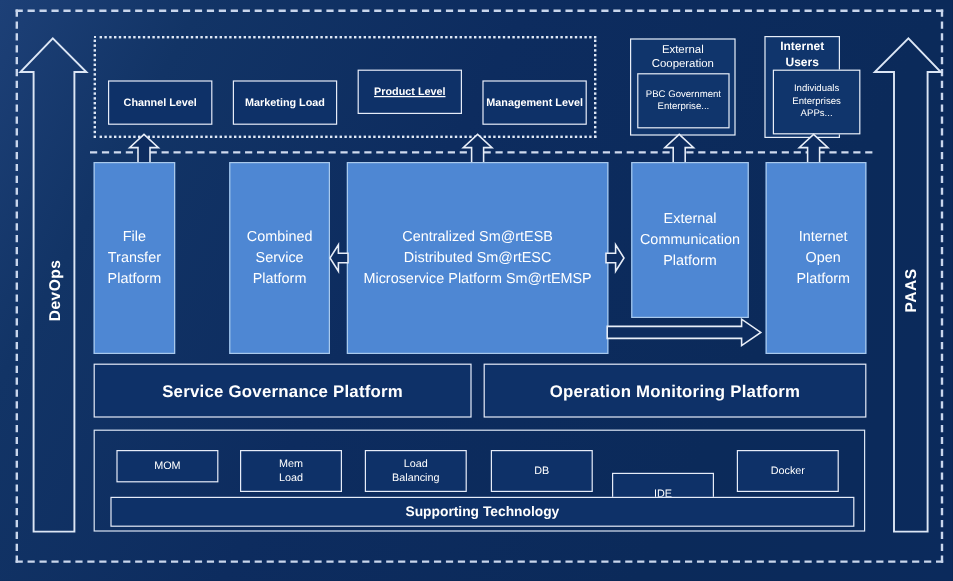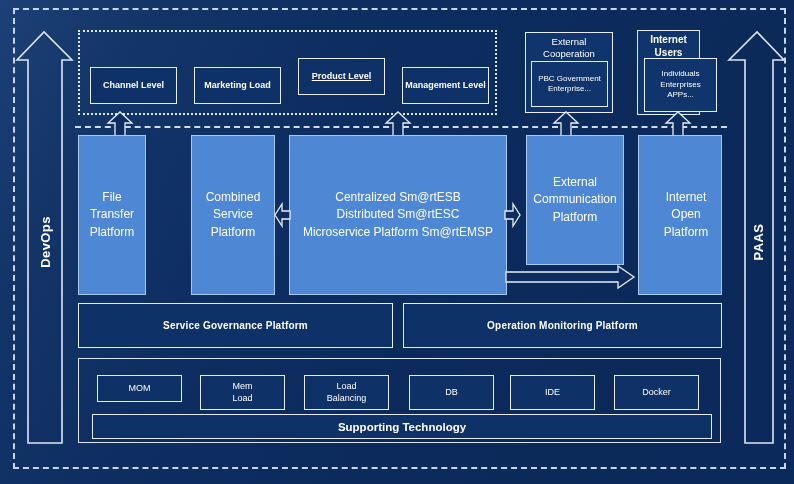--- a/index.html
+++ b/index.html
@@ -12,21 +12,21 @@
   .abs{position:absolute;box-sizing:border-box;}
   .outer-dashed{border:2px dashed #c9d6ec;}
   .panel{background:#0e3168;border:1.5px solid #e6ecf8;display:flex;align-items:center;justify-content:center;text-align:center;white-space:pre-line;}
   .platform{background:#4e87d3;border:1.5px solid #a9c9ec;display:flex;align-items:center;justify-content:center;text-align:center;white-space:pre-line;font-size:12px;line-height:1.45;}
   .levels-box{border:2px dotted #dfe8f6;}
   .level{font-size:9px;font-weight:bold;line-height:1.2;}
   .group-box{background:#10356c;border:1.5px solid #e8eef8;}
   .group-title{position:absolute;left:0;right:0;top:3px;text-align:center;font-size:9.5px;line-height:1.25;white-space:pre-line;}
   .group-inner{position:absolute;background:#10356c;border:1.2px solid #e8eef8;display:flex;align-items:center;justify-content:center;text-align:center;font-size:8px;line-height:1.3;white-space:pre-line;}
   .dash-h{height:0;border-top:2px dashed #cfdaee;}
-  .gov{font-size:10px;font-weight:600;letter-spacing:.2px;}
+  .gov{font-size:14px;font-weight:600;letter-spacing:.2px;}
   .tech{font-size:9px;line-height:1.25;}
   .bar{font-size:11.5px;font-weight:bold;}
   .vlabel{display:flex;align-items:center;justify-content:center;font-weight:bold;font-size:13px;letter-spacing:.4px;transform:rotate(-90deg);}
   svg{display:block;overflow:visible;}
 </style>
 </head>
 <body>
 
 <div class="stage">
 
@@ -113,18 +113,18 @@
   <div class="abs panel gov" style="left:403px;top:303px;width:319px;height:45px;">Operation Monitoring Platform</div>
 
   <div class="abs" style="left:78px;top:358px;width:643px;height:85px;border:1.5px solid #dbe5f4;"></div>
 
   <div class="abs panel tech" style="left:97px;top:375px;width:85px;height:27px;">MOM</div>
   <div class="abs panel tech" style="left:200px;top:375px;width:85px;height:35px;">Mem
 Load</div>
   <div class="abs panel tech" style="left:304px;top:375px;width:85px;height:35px;">Load
 Balancing</div>
   <div class="abs panel tech" style="left:409px;top:375px;width:85px;height:35px;">DB</div>
-  <div class="abs panel tech" style="left:510px;top:375px;width:85px;height:35px;">IDE</div>
+  <div class="abs panel tech" style="left:510px;top:394px;width:85px;height:35px;">IDE</div>
   <div class="abs panel tech" style="left:614px;top:375px;width:85px;height:35px;">Docker</div>
 
   <div class="abs panel bar" style="left:92px;top:414px;width:620px;height:25px;">Supporting Technology</div>
 
 </div>
 
 </body></html>

